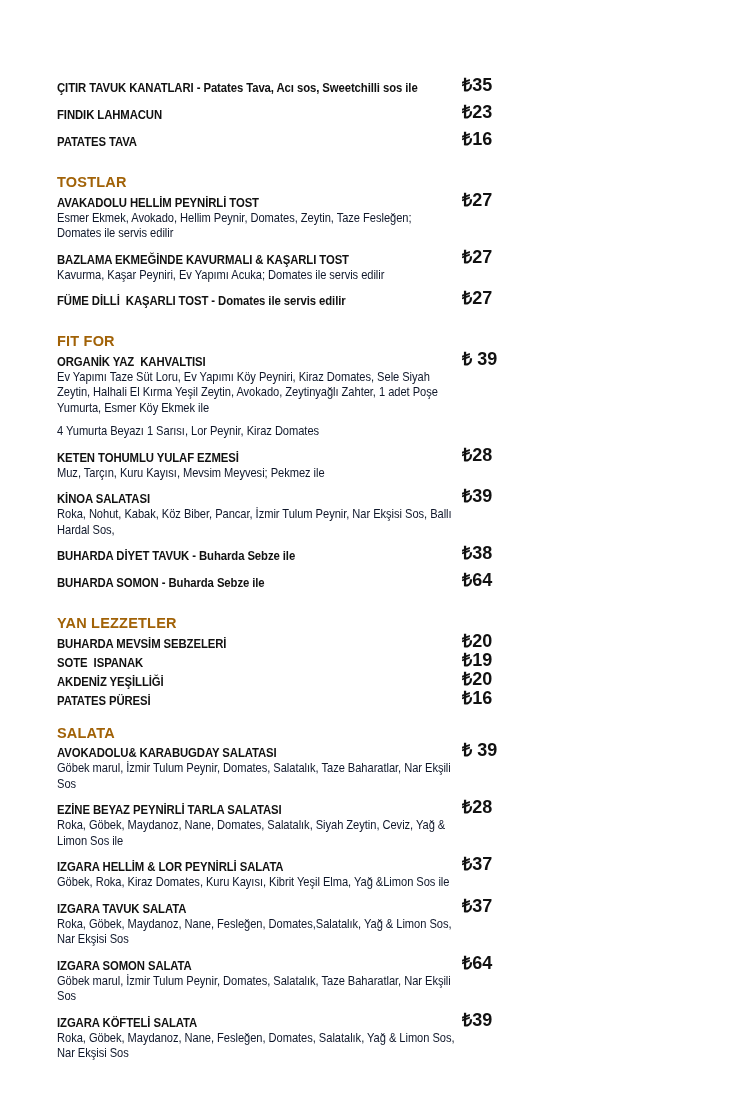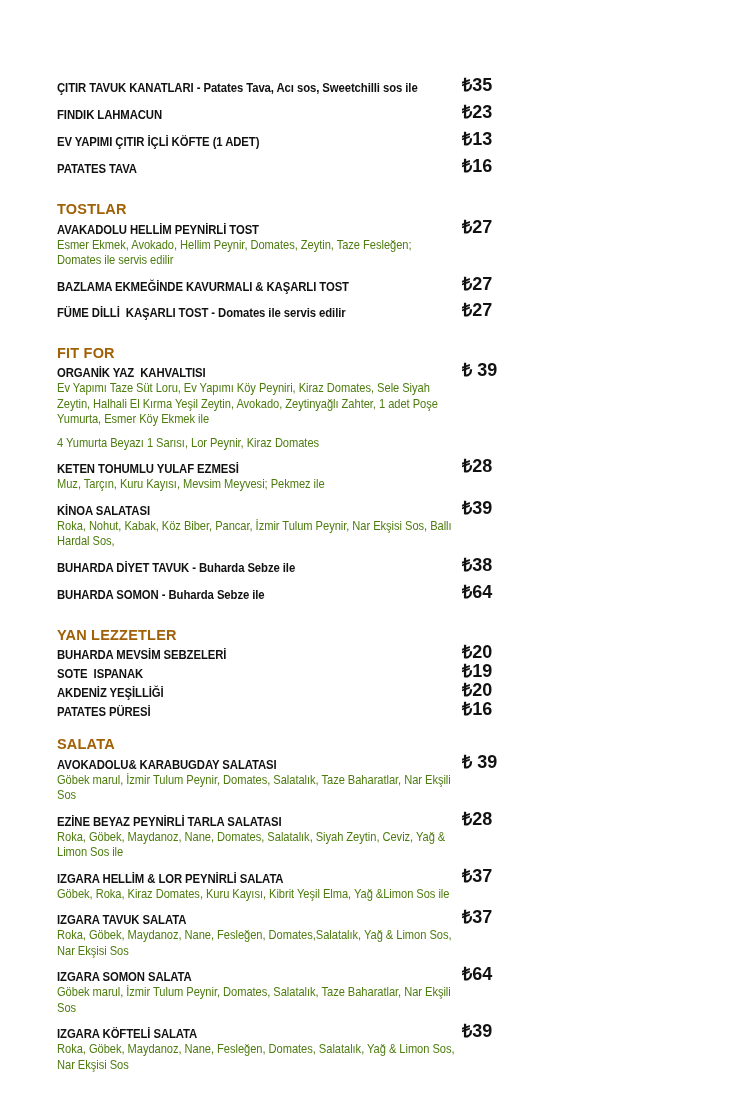--- a/index.html
+++ b/index.html
@@ -84,21 +84,21 @@
     line-height: 15px;
     color: #111;
     white-space: pre;
   }
 
   .item-desc {
     font-family: "Liberation Sans Narrow", "Liberation Sans", sans-serif;
     font-weight: normal;
     font-size: 12.1px;
     line-height: 15.5px;
-    color: #4d7c0f;
+    color: #0f172a;
     letter-spacing: -0.05px;
     margin-top: 0px;
     max-width: 436px;
   }
   .descwrap {
     display: inline-block;
     transform: scaleX(0.92);
     transform-origin: left top;
   }
 </style>
@@ -108,34 +108,32 @@
 <div id="menu-page">
   <div class="menu-body" id="menu-root">
       <div class="group first-group">
         <div class="item">
           <div class="item-line"><span class="namewrap"><span class="item-name">ÇITIR TAVUK KANATLARI - Patates Tava, Acı sos, Sweetchilli sos ile</span></span><span class="item-price">₺35</span></div>
         </div>
         <div class="item">
           <div class="item-line"><span class="namewrap"><span class="item-name">FINDIK LAHMACUN</span></span><span class="item-price">₺23</span></div>
         </div>
         <div class="item">
-          <div class="item-line"><span class="namewrap"><span class="item-name">EV YAPIMI ÇITIR İÇLİ KÖFTE (1 ADET)</span></span><span class="item-price">₺13</span></div>
-        </div>
-        <div class="item">
           <div class="item-line"><span class="namewrap"><span class="item-name">PATATES TAVA</span></span><span class="item-price">₺16</span></div>
         </div>
       </div>
       <div class="group">
         <div class="section-title">TOSTLAR</div>
         <div class="item has-desc">
           <div class="item-line"><span class="namewrap"><span class="item-name">AVAKADOLU HELLİM PEYNİRLİ TOST</span></span><span class="item-price">₺27</span></div>
           <div class="item-desc"><span class="descwrap">Esmer Ekmek, Avokado, Hellim Peynir, Domates, Zeytin, Taze Fesleğen; Domates  ile servis edilir</span></div>
         </div>
         <div class="item has-desc">
           <div class="item-line"><span class="namewrap"><span class="item-name">BAZLAMA EKMEĞİNDE KAVURMALI &amp; KAŞARLI TOST</span></span><span class="item-price">₺27</span></div>
+          <div class="item-desc"><span class="descwrap">Kavurma, Kaşar Peyniri, Ev Yapımı Acuka; Domates ile servis edilir</span></div>
         </div>
         <div class="item">
           <div class="item-line"><span class="namewrap"><span class="item-name">FÜME DİLLİ  KAŞARLI TOST - Domates ile servis edilir</span></span><span class="item-price">₺27</span></div>
         </div>
       </div>
       <div class="group">
         <div class="section-title">FIT FOR</div>
         <div class="item has-desc">
           <div class="item-line"><span class="namewrap"><span class="item-name">ORGANİK YAZ  KAHVALTISI</span></span><span class="item-price">₺ 39</span></div>
           <div class="item-desc"><span class="descwrap">Ev Yapımı Taze Süt Loru, Ev Yapımı Köy Peyniri, Kiraz Domates, Sele Siyah Zeytin, Halhali El Kırma Yeşil Zeytin, Avokado,  Zeytinyağlı Zahter, 1 adet Poşe Yumurta,  Esmer Köy Ekmek ile</span></div>

